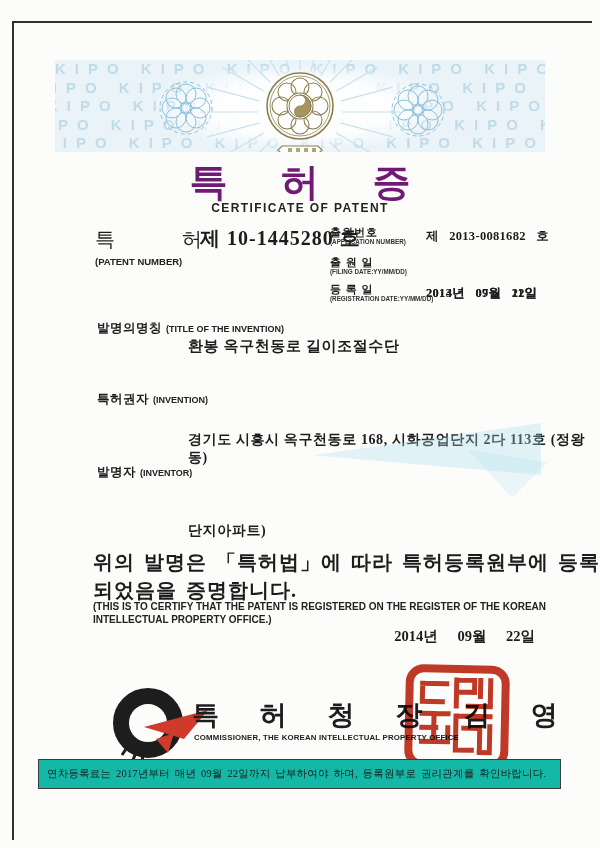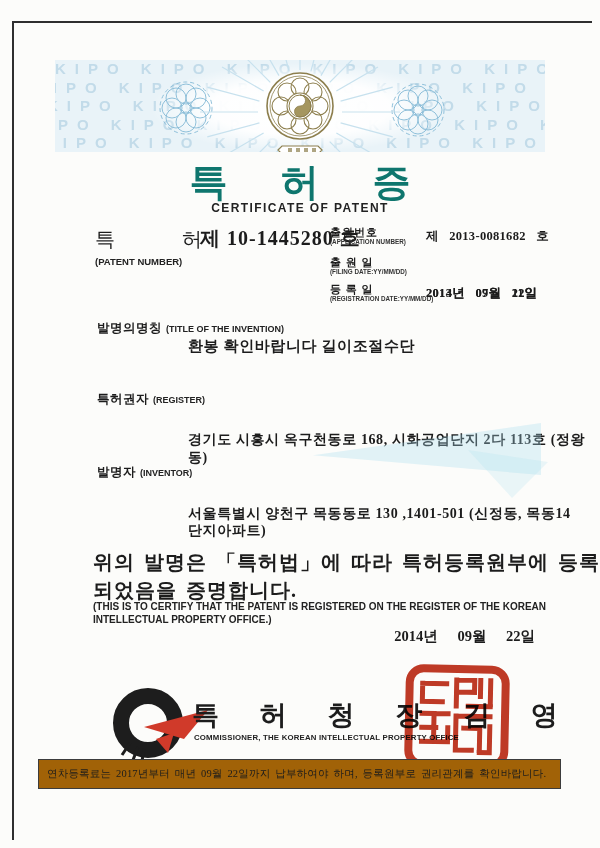--- a/index.html
+++ b/index.html
@@ -11,21 +11,21 @@
   
   .banner{left:55px;top:60px;width:490px;height:92px;background:#e9f3f8;overflow:hidden;}
   .wm-row{white-space:nowrap;font-family:"Liberation Sans","DejaVu Sans",sans-serif;font-weight:bold;font-size:15px;letter-spacing:9px;color:#c2dbe9;line-height:18.5px;}
   .wm-row:nth-child(2){margin-left:-22px;}
   .wm-row:nth-child(3){margin-left:-8px;}
   .wm-row:nth-child(4){margin-left:-30px;}
   .wm-row:nth-child(5){margin-left:-12px;}
   .banner-glow{left:0;top:0;width:490px;height:92px;background:radial-gradient(ellipse 200px 60px at 50% 52%,rgba(255,255,255,1) 0%,rgba(255,255,255,.95) 45%,rgba(255,255,255,0) 75%);}
   .rosette{width:56px;height:56px;}
   
-  .title{left:0;top:157px;width:600px;text-align:center;font-size:38px;font-weight:bold;letter-spacing:22px;text-indent:22px;color:#0f766e;}
+  .title{left:0;top:157px;width:600px;text-align:center;font-size:38px;font-weight:bold;letter-spacing:22px;text-indent:22px;color:#701a75;}
   .subtitle{left:0;top:201px;width:600px;text-align:center;font-family:"Liberation Sans","DejaVu Sans",sans-serif;font-size:12px;font-weight:bold;letter-spacing:1.4px;color:#222;}
   
   .pn-kr{left:95px;top:226px;font-size:20px;font-weight:normal;letter-spacing:30px;word-spacing:2px;}
   .pn-no{left:200px;top:225px;font-size:20px;font-weight:bold;letter-spacing:1px;}
   .pn-en{left:95px;top:256px;font-family:"Liberation Sans","DejaVu Sans",sans-serif;font-size:9.5px;font-weight:bold;color:#222;}
   .f-label-kr{font-size:11px;font-weight:bold;letter-spacing:1px;line-height:11px;}
   .f-label-en{font-family:"Liberation Sans","DejaVu Sans",sans-serif;font-size:6.3px;font-weight:bold;color:#333;line-height:8px;}
   .f-val{font-size:12.5px;font-weight:bold;word-spacing:7px;letter-spacing:.3px;}
   
   .sec-kr{font-size:12.5px;font-weight:bold;letter-spacing:.5px;}
@@ -33,21 +33,21 @@
   .body-line{font-size:14px;font-weight:bold;letter-spacing:.6px;}
   
   .st-line{left:93px;font-size:20px;font-weight:bold;letter-spacing:1px;word-spacing:3px;}
   .st-en{left:93px;top:600px;width:462px;font-family:"Liberation Sans","DejaVu Sans",sans-serif;font-size:10px;font-weight:bold;line-height:13px;color:#222;}
   .st-date{left:95px;top:627px;width:440px;text-align:right;font-size:14.5px;font-weight:bold;word-spacing:16px;}
   
   .comm-kr{left:192px;top:697px;font-size:27px;font-weight:bold;letter-spacing:13px;word-spacing:8px;white-space:nowrap;}
   .comm-en{left:194px;top:733px;font-family:"Liberation Sans","DejaVu Sans",sans-serif;font-size:7.8px;font-weight:bold;letter-spacing:.2px;color:#222;white-space:nowrap;}
   .seal{left:404px;top:664px;mix-blend-mode:multiply;transform:rotate(1.2deg);}
   
-  .note-box{left:38px;top:759px;width:521px;height:28px;border:1.5px solid #3c3c3c;display:flex;align-items:center;background:#a16207;}
+  .note-box{left:38px;top:759px;width:521px;height:28px;border:1.5px solid #3c3c3c;display:flex;align-items:center;background:#14b8a6;}
   .note-box span{padding:0 8px;font-size:10.5px;letter-spacing:.2px;word-spacing:2px;white-space:nowrap;}
   
   .wedge1{left:313px;top:423px;width:228px;height:52px;background:#a9ddef;opacity:.32;clip-path:polygon(0 62%,100% 0,100% 100%);}
   .wedge2{left:468px;top:450px;width:80px;height:48px;background:#a9ddef;opacity:.22;clip-path:polygon(0 0,100% 25%,55% 100%);}
 </style>
 </head>
 <body>
 
 <div class="page">
 
@@ -218,33 +218,32 @@
   <div class="abs" style="left:330px;top:284px;">
     <div class="f-label-kr">등 록 일</div>
     <div class="f-label-en">(REGISTRATION DATE:YY/MM/DD)</div>
   </div>
   <div class="abs f-val" style="left:426px;top:285px;">2014년 09월 22일</div>
 
   <div class="abs" style="left:97px;top:318px;">
     <span class="sec-kr">발명의명칭</span>
     <span class="sec-en">(TITLE OF THE INVENTION)</span>
   </div>
-  <div class="abs body-line" style="left:188px;top:337px;font-size:15px;">환봉 확인바랍니다 길이조절수단</div>
+  <div class="abs body-line" style="left:188px;top:337px;font-size:15px;">환봉 옥구천동로 길이조절수단</div>
 
   <div class="abs" style="left:97px;top:389px;">
     <span class="sec-kr">특허권자</span>
-    <span class="sec-en">(REGISTER)</span>
+    <span class="sec-en">(INVENTION)</span>
   </div>
   <div class="abs body-line" style="left:188px;top:431px;">경기도 시흥시 옥구천동로 168, 시화공업단지 2다 113호 (정왕동)</div>
 
   <div class="abs" style="left:97px;top:462px;">
     <span class="sec-kr">발명자</span>
     <span class="sec-en">(INVENTOR)</span>
   </div>
-  <div class="abs body-line" style="left:188px;top:505px;">서울특별시 양천구 목동동로 130 ,1401-501 (신정동, 목동14</div>
   <div class="abs body-line" style="left:188px;top:522px;">단지아파트)</div>
 
   <div class="abs wedge1"></div>
   <div class="abs wedge2"></div>
 
   <div class="abs st-line" style="top:549px;">위의 발명은 「특허법」에 따라 특허등록원부에 등록</div>
   <div class="abs st-en">(THIS IS TO CERTIFY THAT THE PATENT IS REGISTERED ON THE REGISTER OF THE KOREAN INTELLECTUAL PROPERTY OFFICE.)</div>
   <div class="abs st-line" style="top:577px;">되었음을 증명합니다.</div>
   <div class="abs st-date">2014년 09월 22일</div>
 

